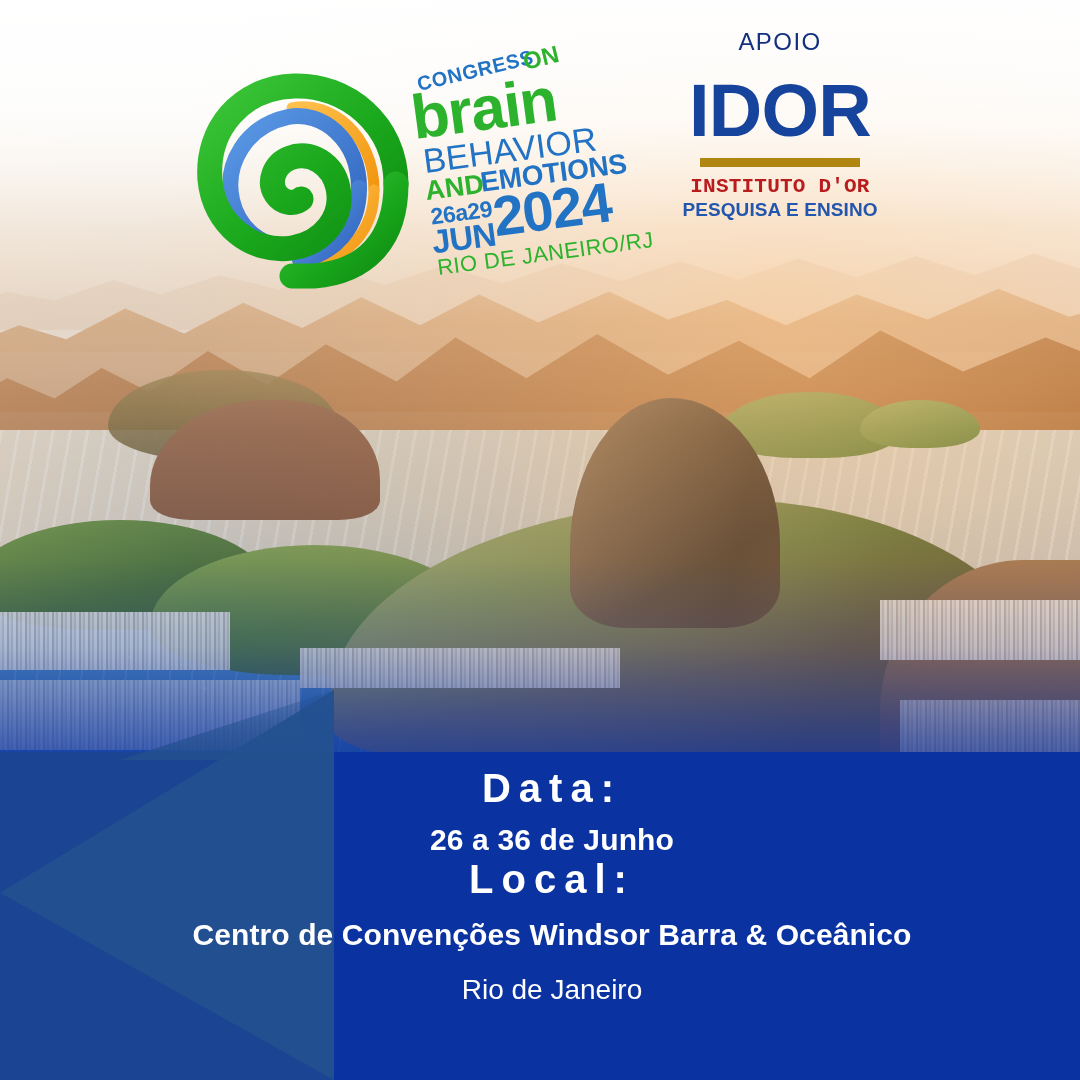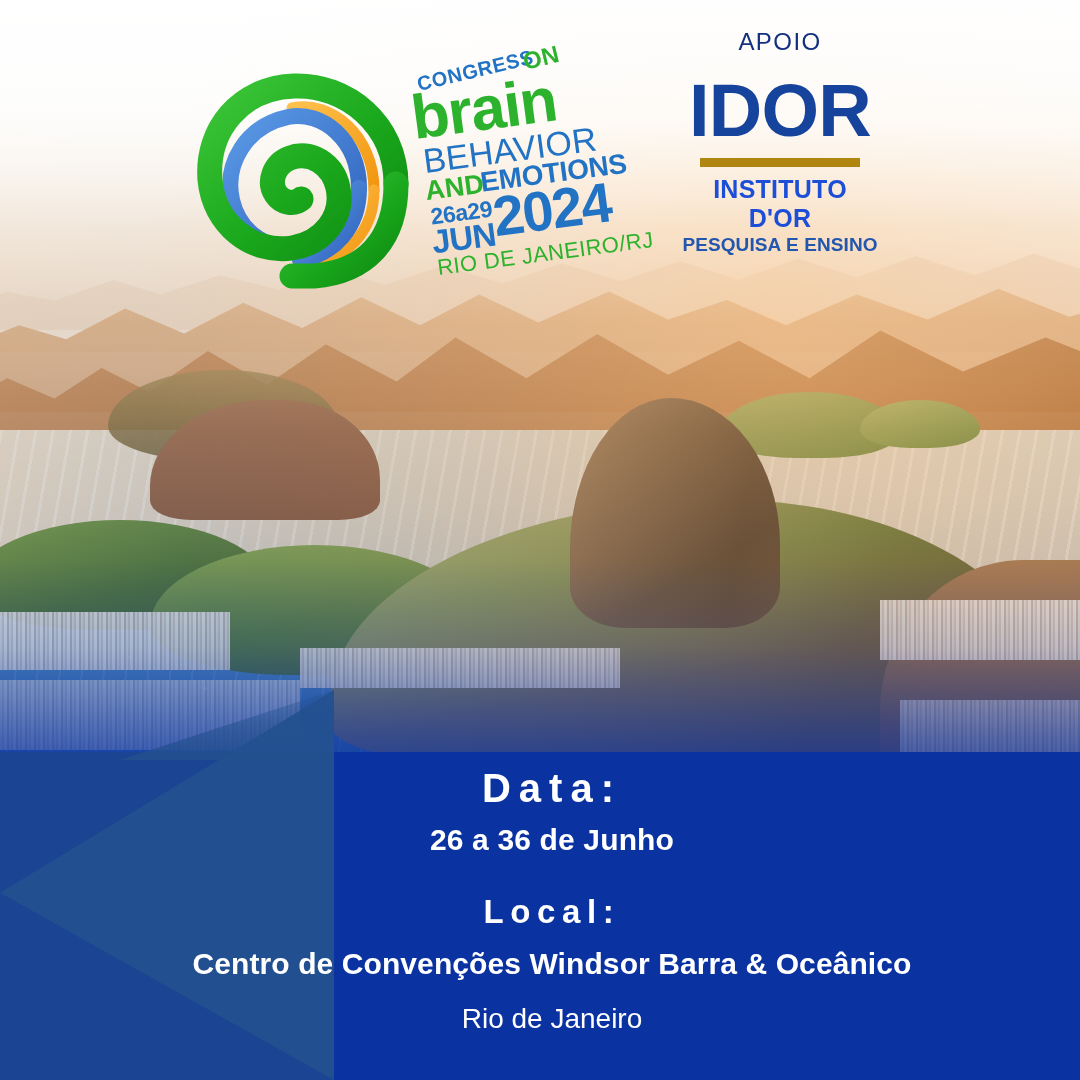--- a/index.html
+++ b/index.html
@@ -123,21 +123,21 @@
   #panel-tri-upper { position:absolute; left:120px; top:690px; width:214px; height:70px;
     background:linear-gradient(to bottom, rgba(35,80,143,.25), rgba(35,80,143,.85));
     clip-path:polygon(100% 0%, 100% 100%, 0% 100%); }
 
   
   #panel-text { position:absolute; left:12px; top:752px; width:1080px; height:328px;
     display:flex; flex-direction:column; align-items:center; color:#fff; text-align:center; }
   .label { font-weight:bold; letter-spacing:.20em; color:#ffffff; }
   #data-label  { font-size:40px; margin-top:14px; }
   #data-value  { font-size:30px; font-weight:bold; margin-top:12px; letter-spacing:.005em; }
-  #local-label { font-size:33px; margin-top:36px; }
+  #local-label { font-size:40px; }
   #local-value { font-size:30px; font-weight:bold; margin-top:16px; letter-spacing:.003em; }
   #local-city  { font-size:28px; font-weight:normal; margin-top:22px; }
 
   
   #logo { position:absolute; left:190px; top:58px; width:400px; height:215px; }
 
   #spiral { position:absolute; left:6px; top:14px; width:220px; height:220px; }
 
   #logotype { position:absolute; left:212px; top:2px; width:190px; height:212px;
     transform:rotate(-7.5deg); transform-origin:left top; }
@@ -156,21 +156,21 @@
   #lt-2629     { left:8px;  top:148px;font-size:23px; font-weight:bold; letter-spacing:-.02em; }
   #lt-jun      { left:6px;  top:168px;font-size:33px; font-weight:bold; letter-spacing:-.02em; }
   #lt-2024     { left:70px; top:140px;font-size:56px; font-weight:bold; letter-spacing:-.03em; }
   #lt-rio      { left:8px;  top:200px;font-size:22px; font-weight:normal; letter-spacing:.02em; }
 
   
   #idor { position:absolute; left:680px; top:28px; width:200px; height:180px; text-align:center; }
   #idor-apoio { font-size:24px; font-weight:normal; color:#12307f; letter-spacing:.06em; }
   #idor-mark  { font-size:74px; font-weight:bold; color:#16439b; letter-spacing:-.01em; line-height:1.05; margin-top:16px; }
   #idor-rule  { width:160px; height:9px; background:#b08510; margin:8px auto 8px; }
-  #idor-l1    { font-size:25px; font-weight:bold; color:#1d4ed8; letter-spacing:.01em; }
+  #idor-l1    { font-size:21px; font-weight:bold; color:#b91c1c; letter-spacing:.01em;font-family:Liberation Mono, monospace; }
   #idor-l2    { font-size:19px; font-weight:bold; color:#2356ae; letter-spacing:.005em; margin-top:1px; }
 </style>
 </head>
 <body>
 
 <div id="poster">
 
   <div id="photo">
     <div class="ph-sky"></div>
     <div class="ridge r1"></div>

